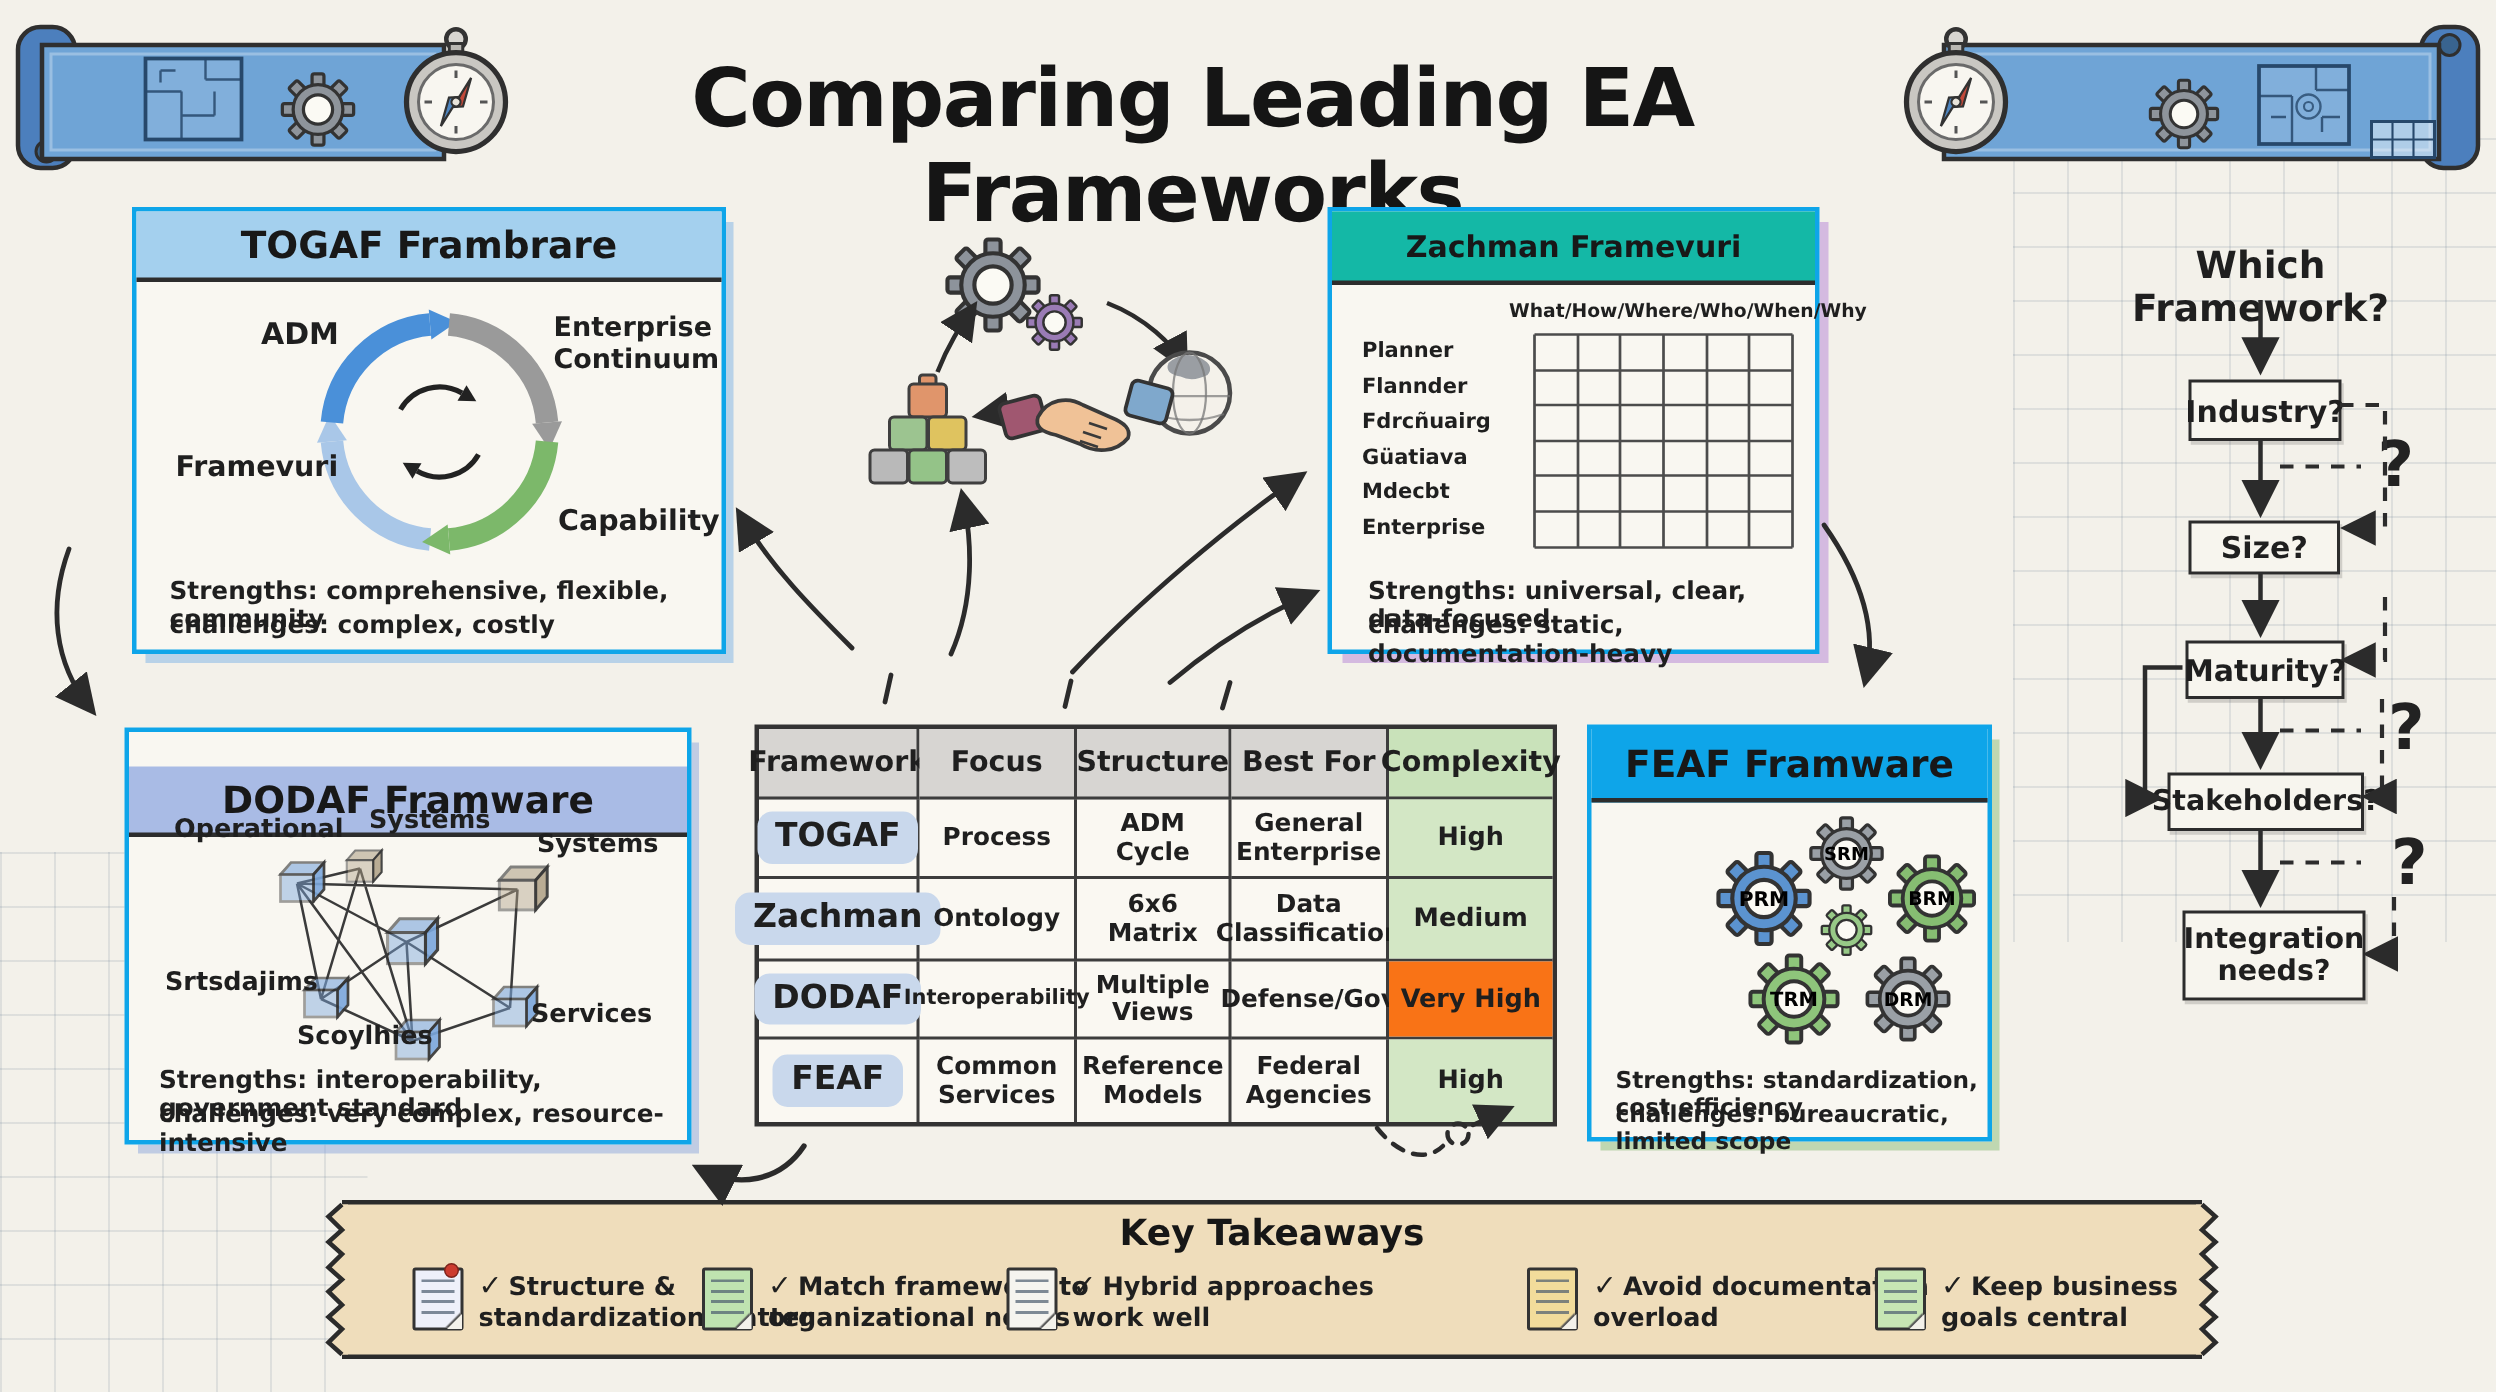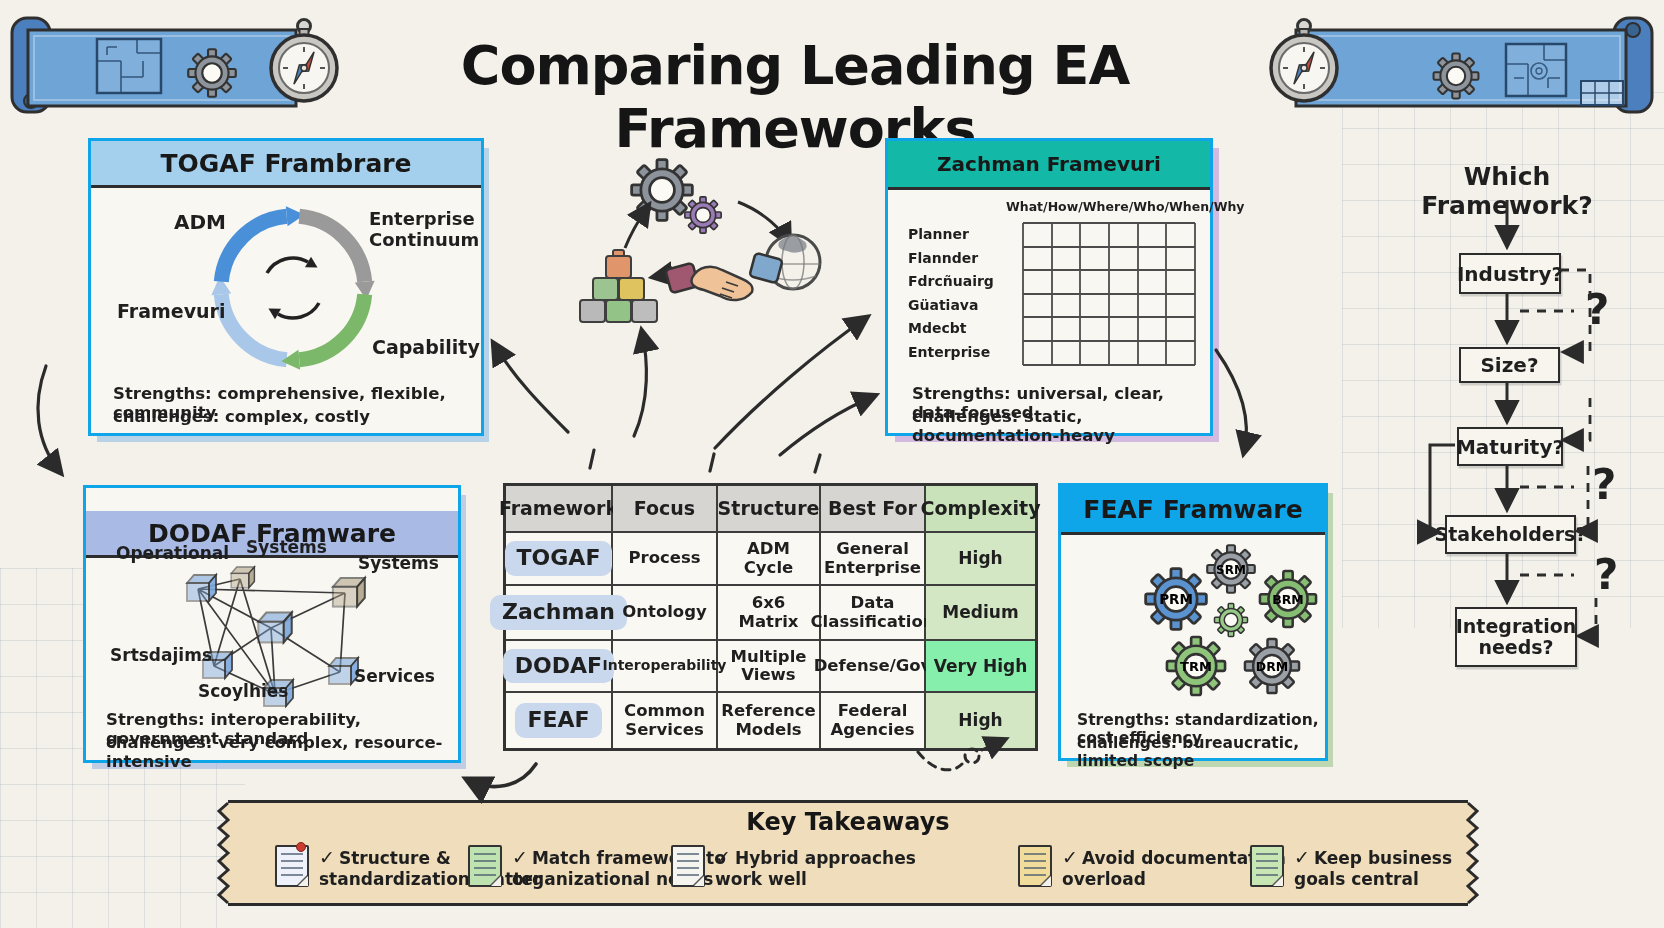--- a/index.html
+++ b/index.html
@@ -243,21 +243,21 @@
     </div>
 
   <div class="tcell">
       <span class="fw-name" style="background: rgb(201, 216, 236);">DODAF</span>
     </div>
   <div class="tcell cell-sm">Interoperability</div>
   <div class="tcell pre">Multiple
 Views</div>
   <div class="tcell">Defense/Gov</div>
   <div class="tcell" style="padding:0;">
-      <span class="cx-val" style="background: #86efac;">Very High</span>
+      <span class="cx-val" style="background: #f97316;">Very High</span>
     </div>
 
   <div class="tcell">
       <span class="fw-name" style="background: rgb(201, 216, 236);">FEAF</span>
     </div>
   <div class="tcell pre">Common
 Services</div>
   <div class="tcell pre">Reference
 Models</div>
   <div class="tcell pre">Federal

